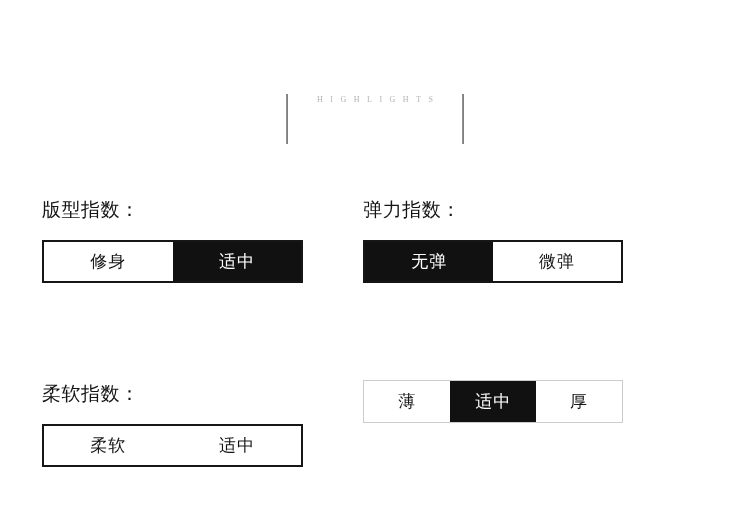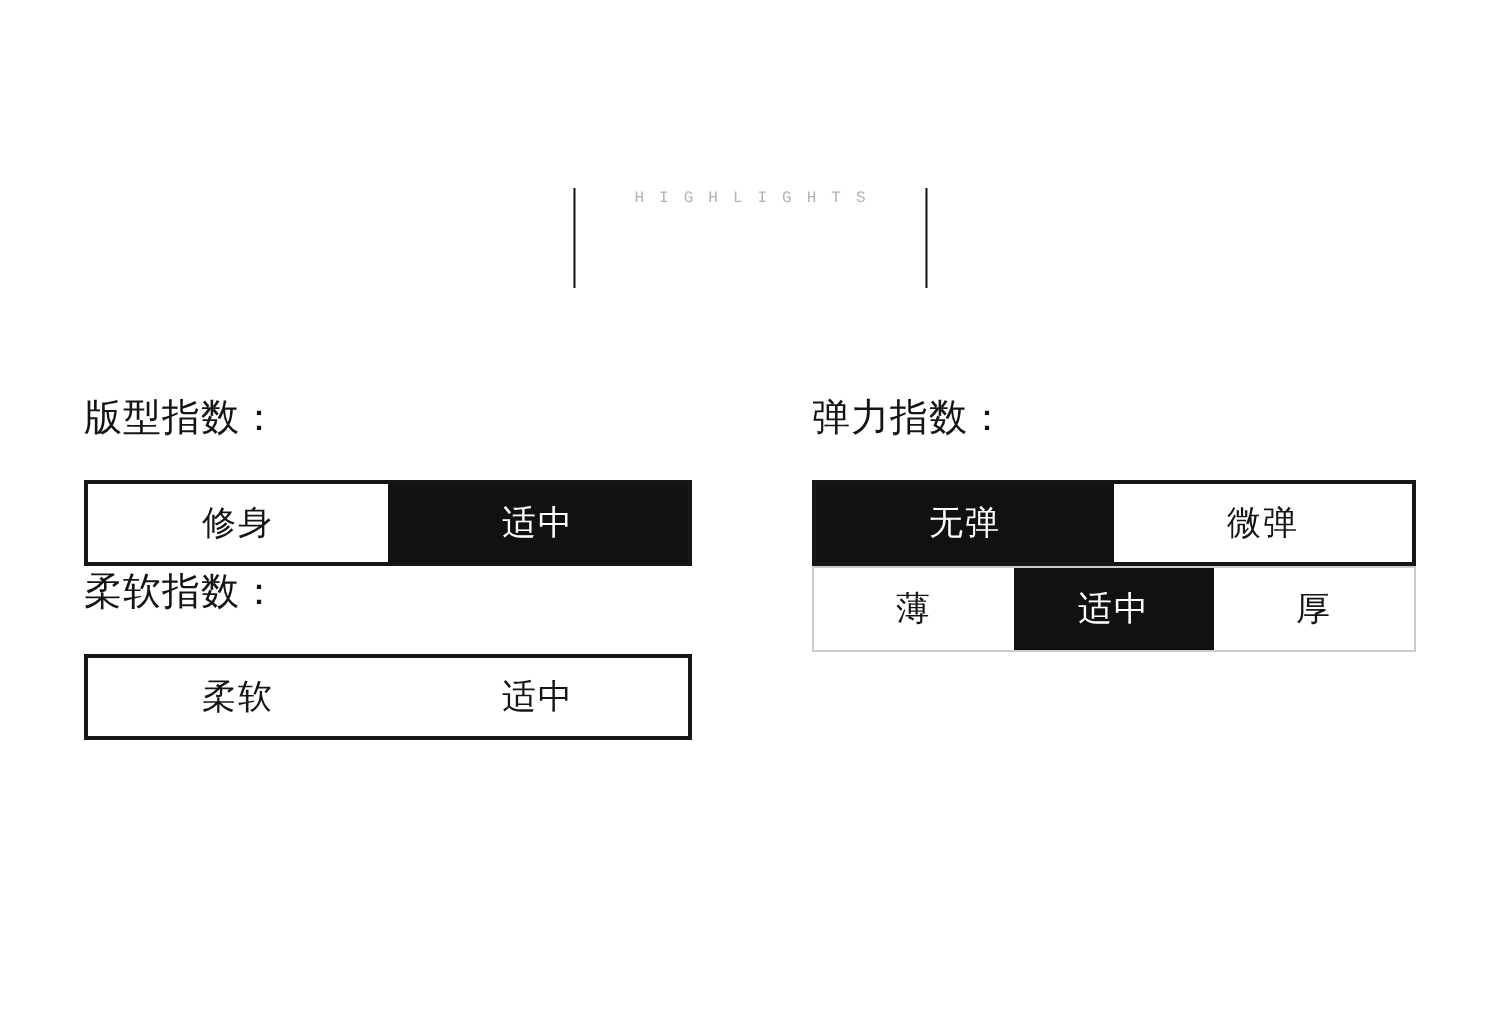--- a/index.html
+++ b/index.html
@@ -56,35 +56,36 @@
     font-family: "Liberation Sans", "DejaVu Sans", sans-serif;
   }
   .title-sub {
     font-size: 8px;
     line-height: 12px;
     color: #b3b3b3;
     letter-spacing: 7.5px;
     text-indent: 7.5px;
     margin-top: 4px;
     white-space: nowrap;
-    font-family: Liberation Mono, monospace;
+    font-family: Liberation Serif, serif;
   }
 
   
   .index-grid {
     position: absolute;
     left: 0;
     top: 196px;
-    width: 750px;
+    width: 623px;
   }
   .index-row {
     display: flex;
     align-items: flex-start;
   }
   .index-row + .index-row {
+    margin-top: 97px;
   }
   .index-block {
     position: relative;
   }
   .index-block.col-left {
     margin-left: 42px;
     width: 304px;
   }
   .index-block.col-right {
     margin-left: 60px;

